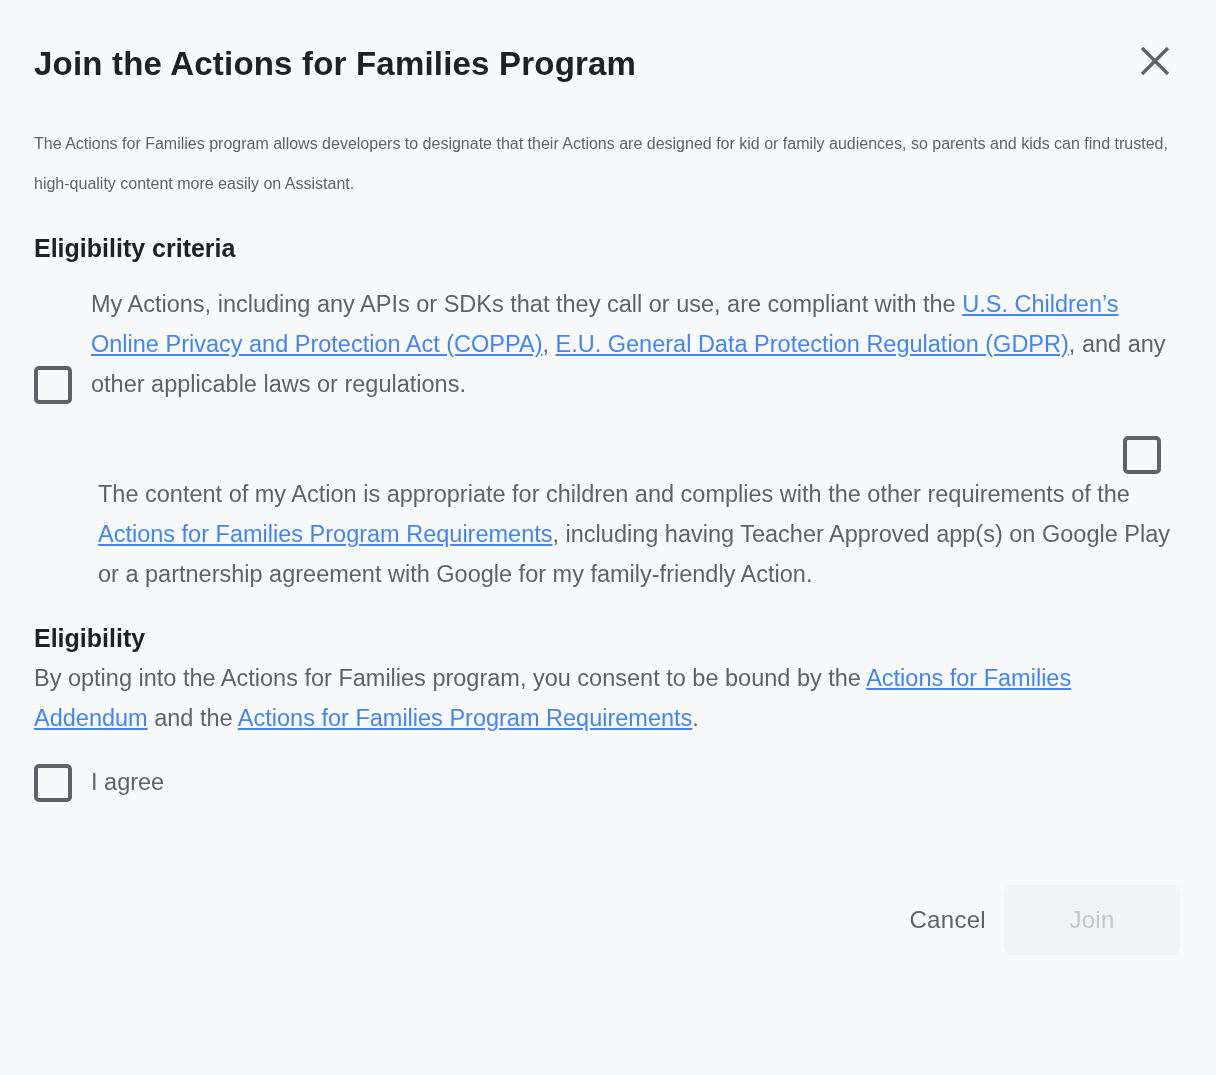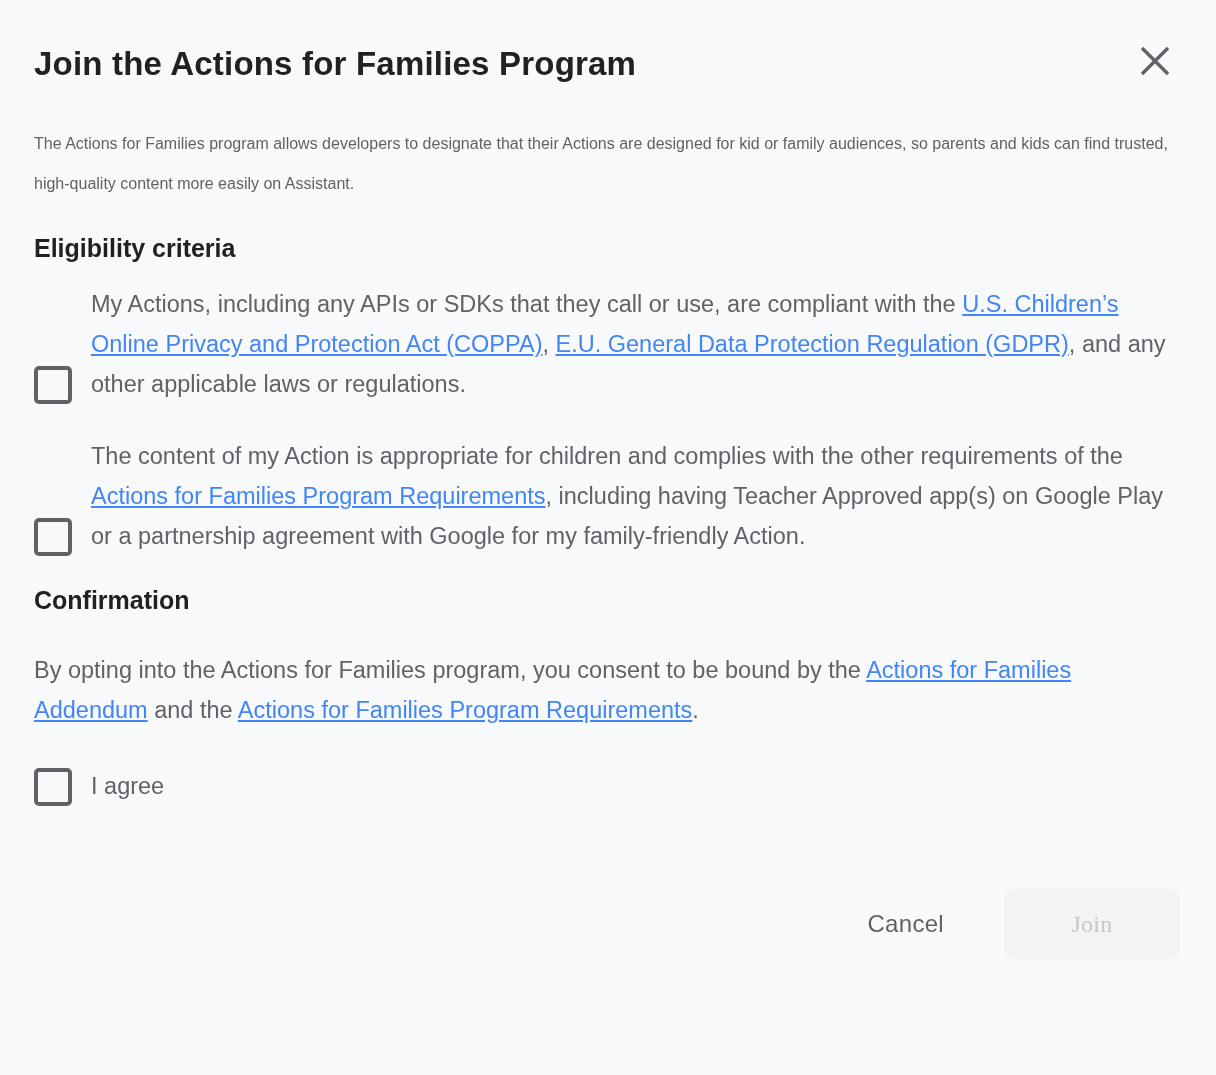--- a/index.html
+++ b/index.html
@@ -58,79 +58,77 @@
     font-size: 25px;
     line-height: 32px;
     font-weight: 700;
     color: var(--title, #202124);
   }
   .check-row {
     display: flex;
     align-items: flex-end;
   }
   .check-row.item-1 { margin-top: 20px; }
-  .check-row.item-2 { margin-top: 32px; }
-  .check-row.agree  { margin-top: 36px; }
+  .check-row.item-2 { margin-top: 32px; flex-direction: column; }
+  .check-row.agree  { margin-top: 24px; }
   .checkbox {
     flex: none;
     width: 38px;
     height: 38px;
     border: 4px solid var(--checkbox-border, #5f6368);
     border-radius: 5px;
     margin-right: 19px;
     background: transparent;
     cursor: pointer;
   }
   .check-text {
     flex: 1;
     font-size: 23.5px;
     line-height: 40px;
     max-width: 1082px;
   }
   .confirm-text {
-    margin: 34px 0 0;
+    margin: 4px 0 0;
     font-size: 23.5px;
     line-height: 40px;
   }
   .agree-label {
     font-size: 23.5px;
     line-height: 40px;
   }
   .link {
     color: var(--link, #4285f4);
     text-decoration: underline;
     cursor: pointer;
   }
   .actions {
     margin-top: 83px;
     display: flex;
     justify-content: flex-end;
     align-items: center;
-    gap: 42px;
   }
   .btn {
     font-family: inherit;
     font-size: 24px;
     letter-spacing: 0.3px;
     height: 70px;
     border: none;
     border-radius: 8px;
     cursor: pointer;
   }
   .btn-cancel {
     background: transparent;
     color: var(--body, #5f6368);
     padding: 0 18px;
   }
   .btn-join {
     min-width: 176px;
     padding: 0 24px;
     background: var(--join-disabled-bg, #f1f3f4);
     color: var(--join-disabled-text, #c4c7cb);
-    font-family: Liberation Serif, serif;
   }
   .btn-join:disabled { cursor: default; }
 </style>
 </head>
 <body>
 
 <div class="dialog">
 
   <h1 class="dialog-title">Join the Actions for Families Program</h1>
 
@@ -150,21 +148,21 @@
   <div class="check-row item-1">
     <span class="checkbox" role="checkbox" aria-checked="false"></span>
     <div class="check-text"><span>My Actions, including any APIs or SDKs that they call or use, are compliant with the </span><a class="link">U.S. Children’s Online Privacy and Protection Act (COPPA)</a><span>, </span><a class="link">E.U. General Data Protection Regulation (GDPR)</a><span>, and any other applicable laws or regulations.</span></div>
   </div>
 
   <div class="check-row item-2">
     <span class="checkbox" role="checkbox" aria-checked="false"></span>
     <div class="check-text"><span>The content of my Action is appropriate for children and complies with the other requirements of the </span><a class="link">Actions for Families Program Requirements</a><span>, including having Teacher Approved app(s) on Google Play or a partnership agreement with Google for my family-friendly Action.</span></div>
   </div>
 
-  <h2 class="section-heading">Confirmation</h2>
+  <h2 class="section-heading">Eligibility</h2>
 
   <p class="confirm-text"><span>By opting into the Actions for Families program, you consent to be bound by the </span><a class="link">Actions for Families Addendum</a><span> and the </span><a class="link">Actions for Families Program Requirements</a><span>.</span></p>
 
   <div class="check-row agree">
     <span class="checkbox" role="checkbox" aria-checked="false"></span>
     <span class="agree-label">I agree</span>
   </div>
 
   <div class="actions">
     <button class="btn btn-cancel">Cancel</button>

